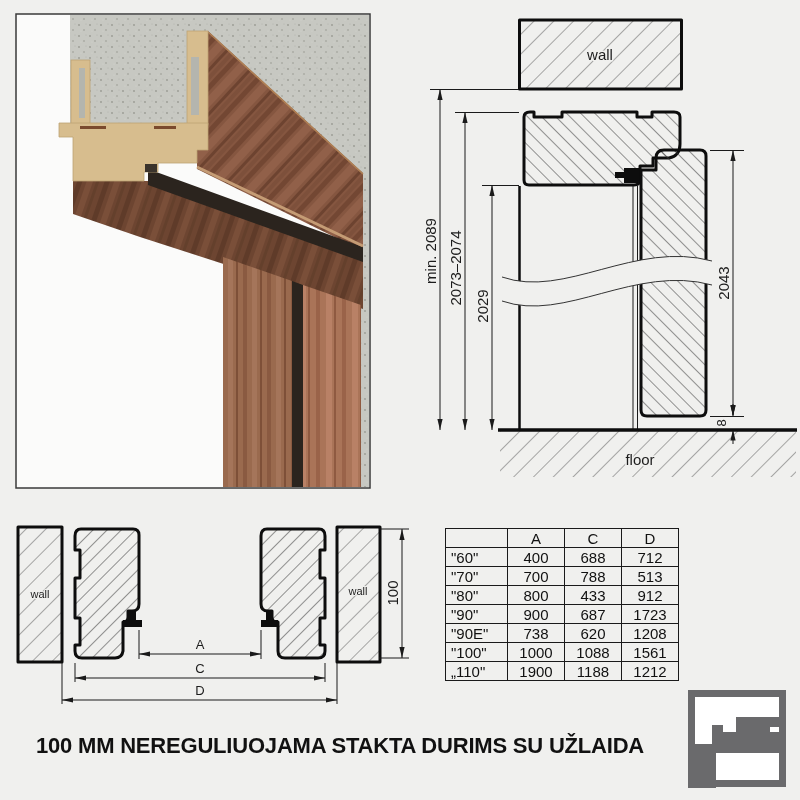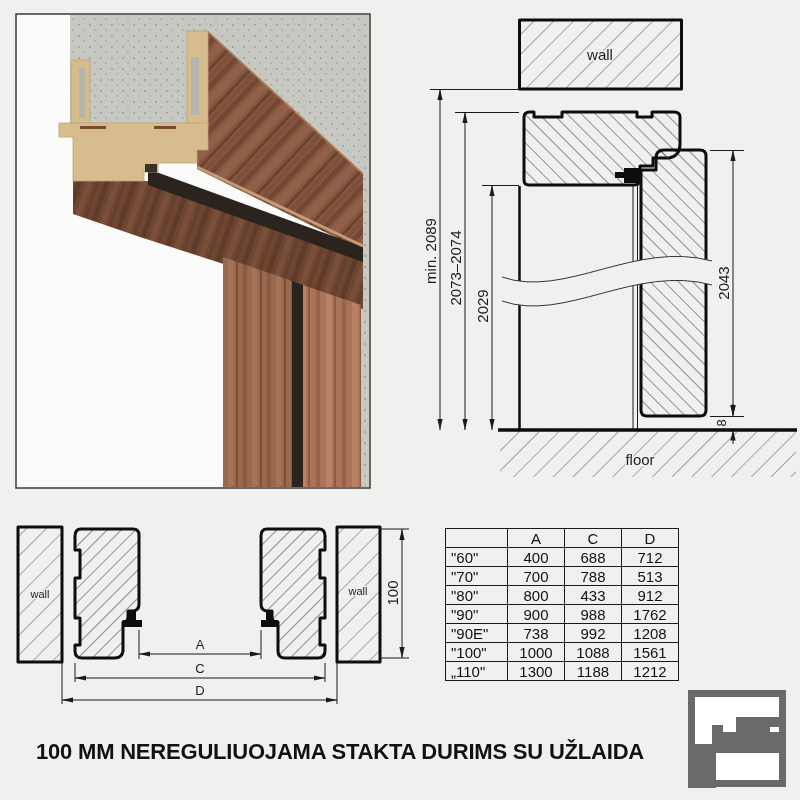--- a/index.html
+++ b/index.html
@@ -21,21 +21,20 @@
   #size-table td,#size-table th{
     border:1.6px solid #1a1a1a;height:18px;padding:0 4px;
     text-align:center;font-weight:normal;line-height:1;
   }
   #size-table th{width:48px;}
   #size-table td:first-child,#size-table th:first-child{width:52px;text-align:left;padding-left:5px;}
   #main-title{
     position:absolute;left:36px;top:733px;width:640px;
     font-size:22px;font-weight:bold;letter-spacing:-0.2px;color:#111;
     white-space:nowrap;
-    margin-top:6px;
   }
 </style>
 </head>
 <body>
 
 <svg id="drawing" width="800" height="800" viewBox="0 0 800 800">
   <defs>
     <pattern id="pHatchWall" width="14" height="14" patternUnits="userSpaceOnUse" patternTransform="rotate(45)">
       <line x1="0" y1="0" x2="0" y2="14" stroke="#5a5a5a" stroke-width="1"></line>
     </pattern>
@@ -242,37 +241,37 @@
     </tr>
     <tr>
       <td>"80"</td>
         <td>800</td>
         <td>433</td>
         <td>912</td>
     </tr>
     <tr>
       <td>"90"</td>
         <td>900</td>
-        <td>988</td>
-        <td>1762</td>
+        <td>687</td>
+        <td>1723</td>
     </tr>
     <tr>
       <td>"90E"</td>
         <td>738</td>
-        <td>992</td>
+        <td>620</td>
         <td>1208</td>
     </tr>
     <tr>
       <td>"100"</td>
         <td>1000</td>
         <td>1088</td>
         <td>1561</td>
     </tr>
     <tr>
       <td>„110"</td>
-        <td>1300</td>
+        <td>1900</td>
         <td>1188</td>
         <td>1212</td>
     </tr>
   </tbody>
 </table>
 
 <div id="main-title">100 MM NEREGULIUOJAMA STAKTA DURIMS SU UŽLAIDA</div>
 
 </body></html>

